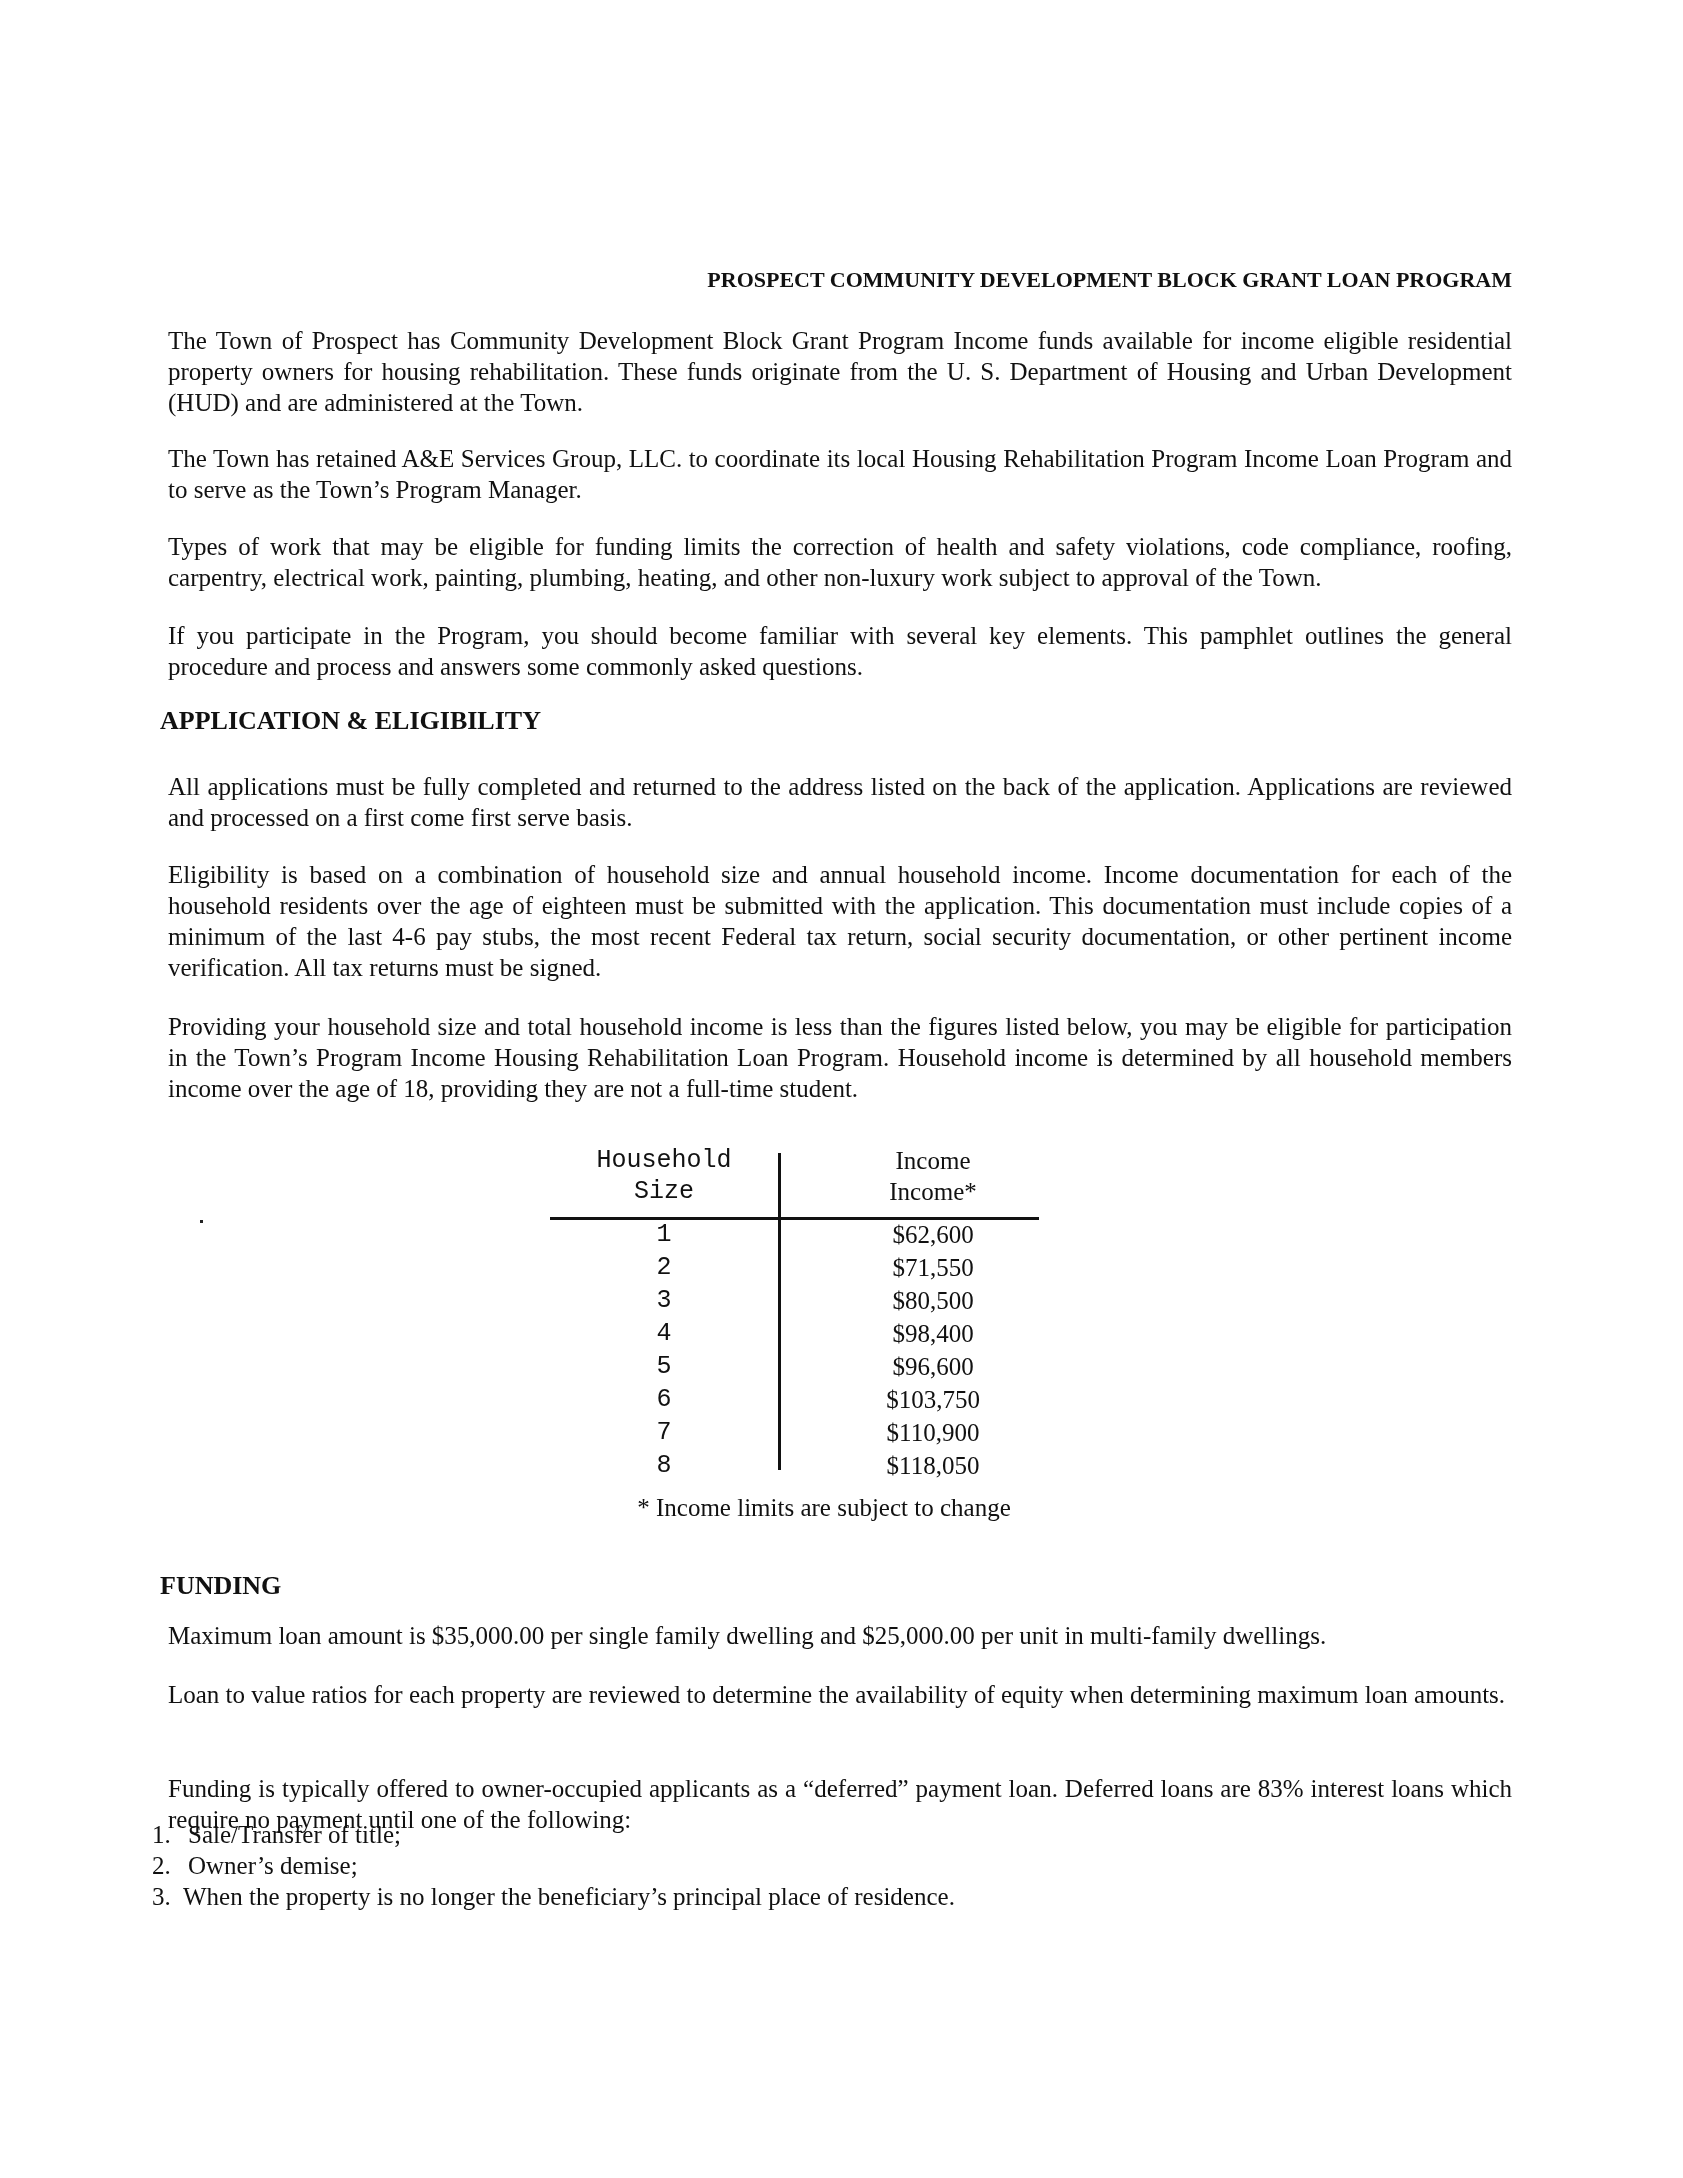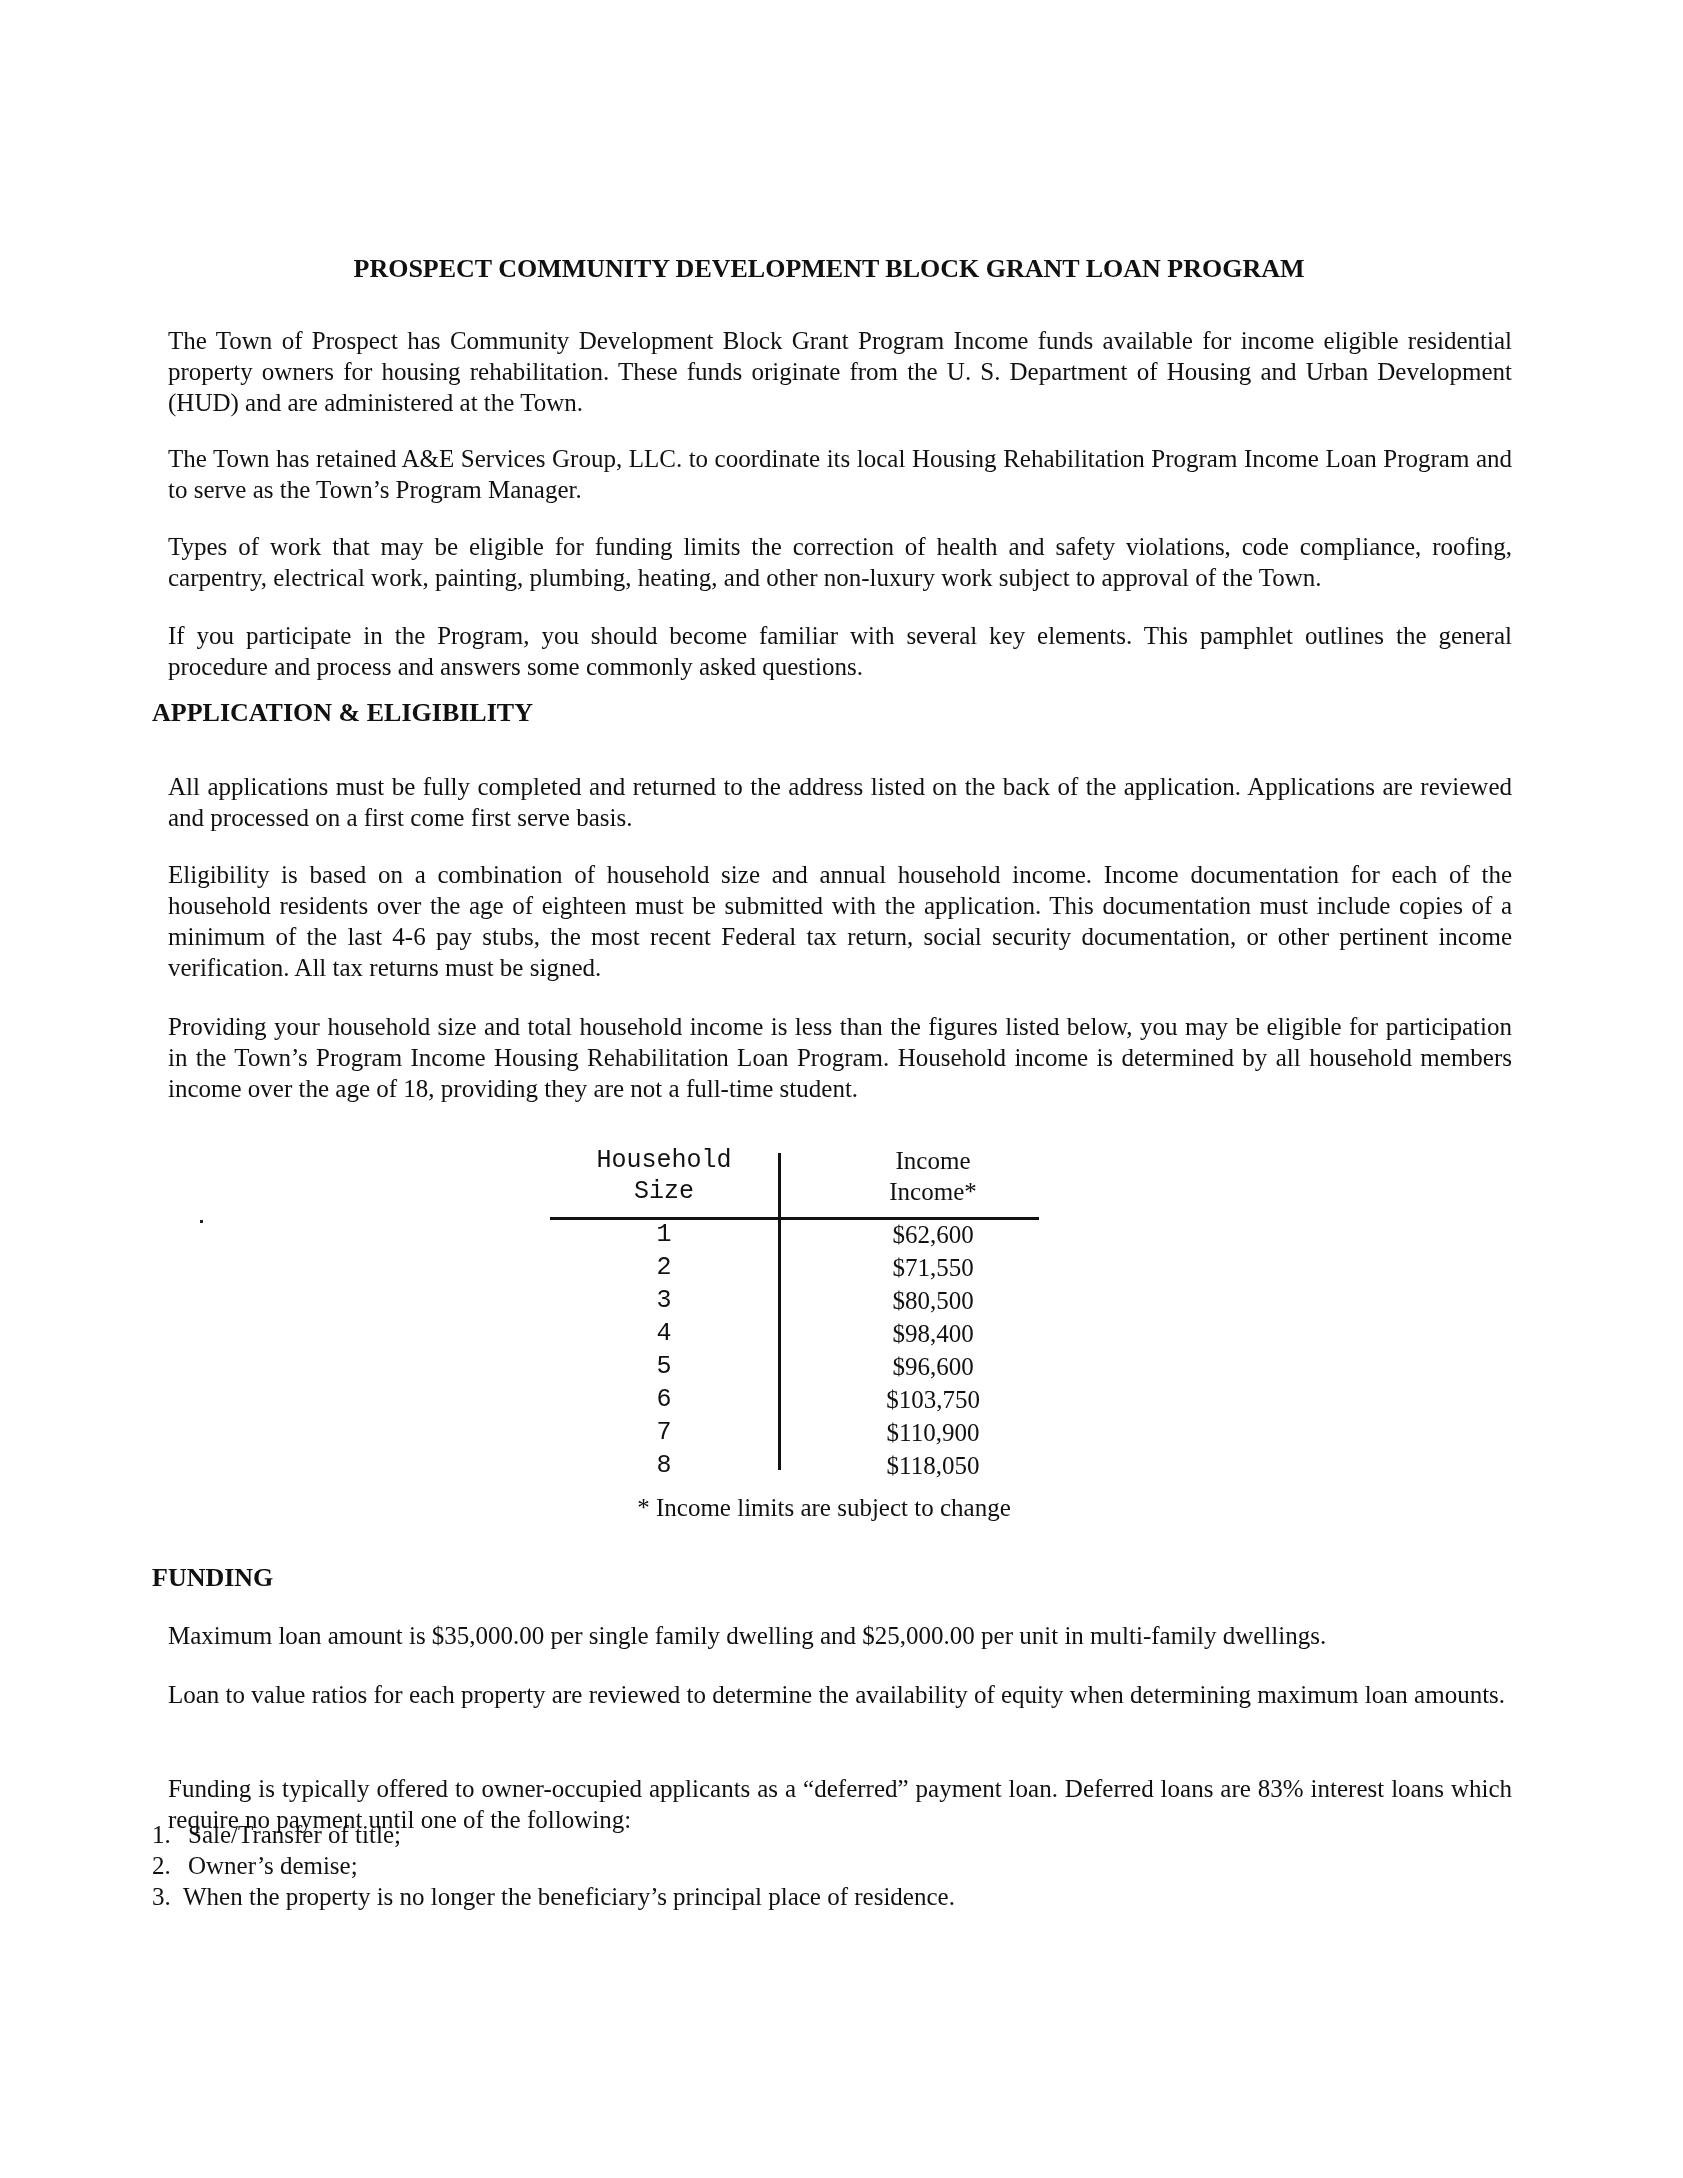--- a/index.html
+++ b/index.html
@@ -3,28 +3,28 @@
   <meta charset="utf-8">
   <style>
     html, body { margin: 0; padding: 0; background: #ffffff; }
     body { width: 1683px; height: 2178px; position: relative; overflow: hidden; }
     .page {
       position: absolute; left: 152px; top: 0; width: 1344px;
       font-family: "Liberation Serif", "DejaVu Serif", serif;
       color: #111111; font-size: 25px; line-height: 31px;
     }
     .title {
-      position: absolute; left: 0; top: 248px; width: 1344px; text-align: center;
-      font-weight: bold; font-size: 26px; line-height: 31px; margin: 5px;
+      position: absolute; left: 0; top: 248px; width: 1344px; text-align: right;
+      font-weight: bold; font-size: 22px; line-height: 31px; margin: 16px;
     }
     .p {
       position: absolute; left: 0; width: 1344px; margin: 16px; text-align: justify;
       text-align-last: left;
     }
-    .h { position: absolute; left: 0; margin: 0; font-weight: bold; font-size: 26px; line-height: 31px; }
+    .h { position: absolute; left: 0; margin: 8px; font-weight: bold; font-size: 26px; line-height: 31px; }
     .list { position: absolute; left: 0; top: 1819px; margin: 0; padding: 0; list-style: none; }
     .list li { display: flex; height: 31px; }
     .list .num { width: 36px; }
     .tbl {
       position: absolute; left: 550px; top: 1145px; width: 489px;
       font-family: "Liberation Serif", "DejaVu Serif", serif; color: #111;
       font-size: 25px; line-height: 31px;
     }
     .tbl .vline { position: absolute; left: 228px; top: 8px; width: 3px; height: 317px; background: #111; }
     .tbl .hline { position: absolute; left: 0; top: 72px; width: 489px; height: 3px; background: #111; }

